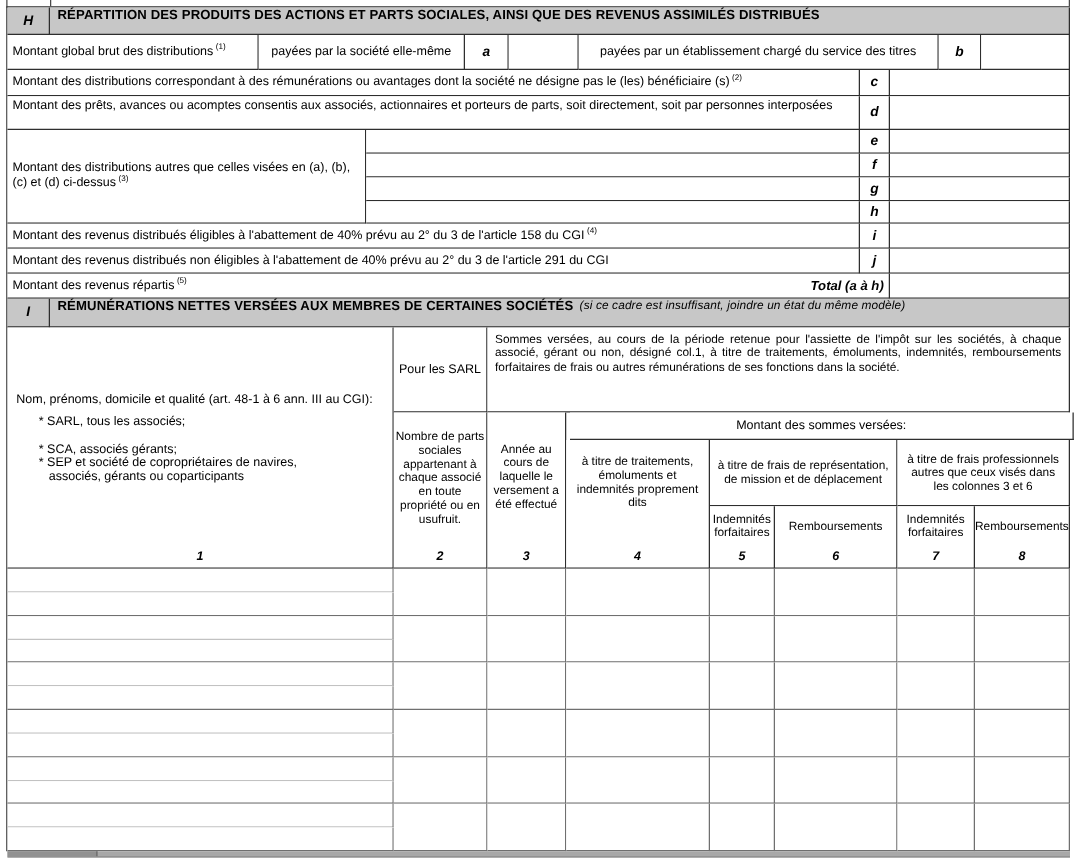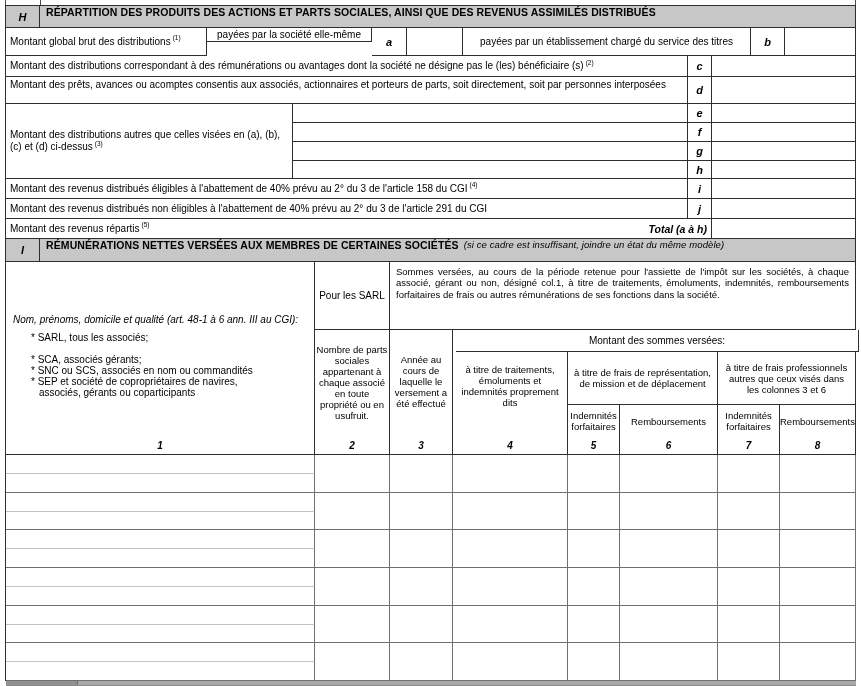--- a/index.html
+++ b/index.html
@@ -18,21 +18,21 @@
   .just { display: block; text-align: justify; padding: 2px 4px; font-size: 10px; line-height: 12px; }
   .ctr { display: flex; align-items: center; justify-content: center; text-align: center; }
   .letter { font-size: 11px; font-weight: bold; font-style: italic; display: flex; align-items: center; justify-content: center; }
   .bartxt { font-size: 10.5px; font-weight: bold; display: flex; align-items: flex-start; padding: 0 6px; letter-spacing: .1px; }
   .note { font-weight: normal; font-style: italic; font-size: 9.5px; margin-left: 5px; }
   .hsmall { font-size: 9.5px; line-height: 11px; text-align: center; }
   .colnum { position: absolute; bottom: 3px; left: 0; right: 0; text-align: center; font-size: 10px; font-weight: bold; font-style: italic; }
   .totalcap { font-size: 10.5px; font-weight: bold; font-style: italic; }
   
   .col1block { font-size: 10px; line-height: 11px; padding: 52px 4px 0 7px; }
-  .col1block .intro { margin-bottom: 7px; font-style: italic; }
+  .col1block .intro { margin-bottom: 7px; }
   .col1block .it { padding-left: 18px; }
   .col1block .it1 { margin-bottom: 11px; }
   .col1block .cont { padding-left: 26px; }
   .para { font-size: 9.5px; line-height: 11.4px; text-align: justify; padding: 4px 6px 2px 6px; display: block; }
   
   .bc { position: absolute; border-right: 1px solid #6f6f6f; border-bottom: 1px solid #6f6f6f; background: #fff; }
   .bc.sub { border-bottom: 1px solid #c2c2c2; }
   .strip { position: absolute; background: #a8a8a8; border-bottom: 1px solid #8a8a8a; }
   .strip .seg { position: absolute; left: 0; top: 0; width: 72px; height: 100%; background: #919191; border-right: 1px solid #6a6a6a; }
   .tick { position: absolute; width: 1px; background: #4a4a4a; }
@@ -47,21 +47,21 @@
 <div class="tick" style="left:855px;top:0;height:5px"></div>
 
 <div class="c bar letter" style="left:6px;top:6px;width:34px;height:22px">H</div>
 <div class="c bar bartxt" style="left:40px;top:6px;width:816px;height:22px">
     <span>RÉPARTITION DES PRODUITS DES ACTIONS ET PARTS SOCIALES, AINSI QUE DES REVENUS ASSIMILÉS DISTRIBUÉS</span>
   </div>
 
 <div class="c lbl" style="left:6px;top:28px;width:201px;height:28px">
     <span><span>Montant global brut des distributions</span><sup>(1)</sup></span>
   </div>
-<div class="c lbl ctr" style="left:207px;top:28px;width:165px;height:14px">payées par la société elle-même</div>
+<div class="c lbl ctr" style="left:207px;top:28px;width:165px;height:28px">payées par la société elle-même</div>
 <div class="c letter" style="left:372px;top:28px;width:35px;height:28px">a</div>
 <div class="c" style="left:407px;top:28px;width:56px;height:28px"></div>
 <div class="c lbl ctr" style="left:463px;top:28px;width:288px;height:28px">payées par un établissement chargé du service des titres</div>
 <div class="c letter" style="left:751px;top:28px;width:34px;height:28px">b</div>
 <div class="c" style="left:785px;top:28px;width:71px;height:28px"></div>
 
 <div class="c lbl" style="left:6px;top:56px;width:682px;height:21px">
     <span><span>Montant des distributions correspondant à des rémunérations ou avantages dont la société ne désigne pas le (les) bénéficiaire (s)</span><sup>(2)</sup></span>
   </div>
 <div class="c letter" style="left:688px;top:56px;width:24px;height:21px">c</div>
@@ -106,21 +106,20 @@
 <div class="c bar letter" style="left:6px;top:239px;width:34px;height:23px">I</div>
 <div class="c bar bartxt" style="left:40px;top:239px;width:816px;height:23px">
   <span>RÉMUNÉRATIONS NETTES VERSÉES AUX MEMBRES DE CERTAINES SOCIÉTÉS</span>
   <span class="note">(si ce cadre est insuffisant, joindre un état du même modèle)</span>
 </div>
 
 <div class="c col1block" style="left:6px;top:262px;width:309px;height:193px">
   <div class="intro">Nom, prénoms, domicile et qualité (art. 48-1 à 6 ann. III au CGI):</div>
   <div class="it it1">* SARL, tous les associés;</div>
   <div class="it">* SCA, associés gérants;</div>
-  <div class="it">* SNC ou SCS, associés en nom ou commandités</div>
   <div class="it">* SEP et société de copropriétaires de navires,</div>
   <div class="cont">associés,  gérants ou coparticipants</div>
   <span class="colnum">1</span>
 </div>
 
 <div class="c ctr" style="left:315px;top:262px;width:75px;height:68px;font-size:10px">Pour les SARL</div>
 <div class="c para" style="left:390px;top:262px;width:466px;height:68px">Sommes versées, au cours de la période retenue pour l'assiette de l'impôt sur les sociétés, à chaque associé, gérant ou non, désigné col.1, à titre de traitements, émoluments, indemnités, remboursements forfaitaires de frais ou autres rémunérations de ses fonctions dans la société.</div>
 
 <div class="c" style="left:315px;top:330px;width:75px;height:125px">
   <div class="hsmall" style="padding-top:14px">Nombre de parts sociales appartenant à chaque associé en toute propriété ou en usufruit.</div>

